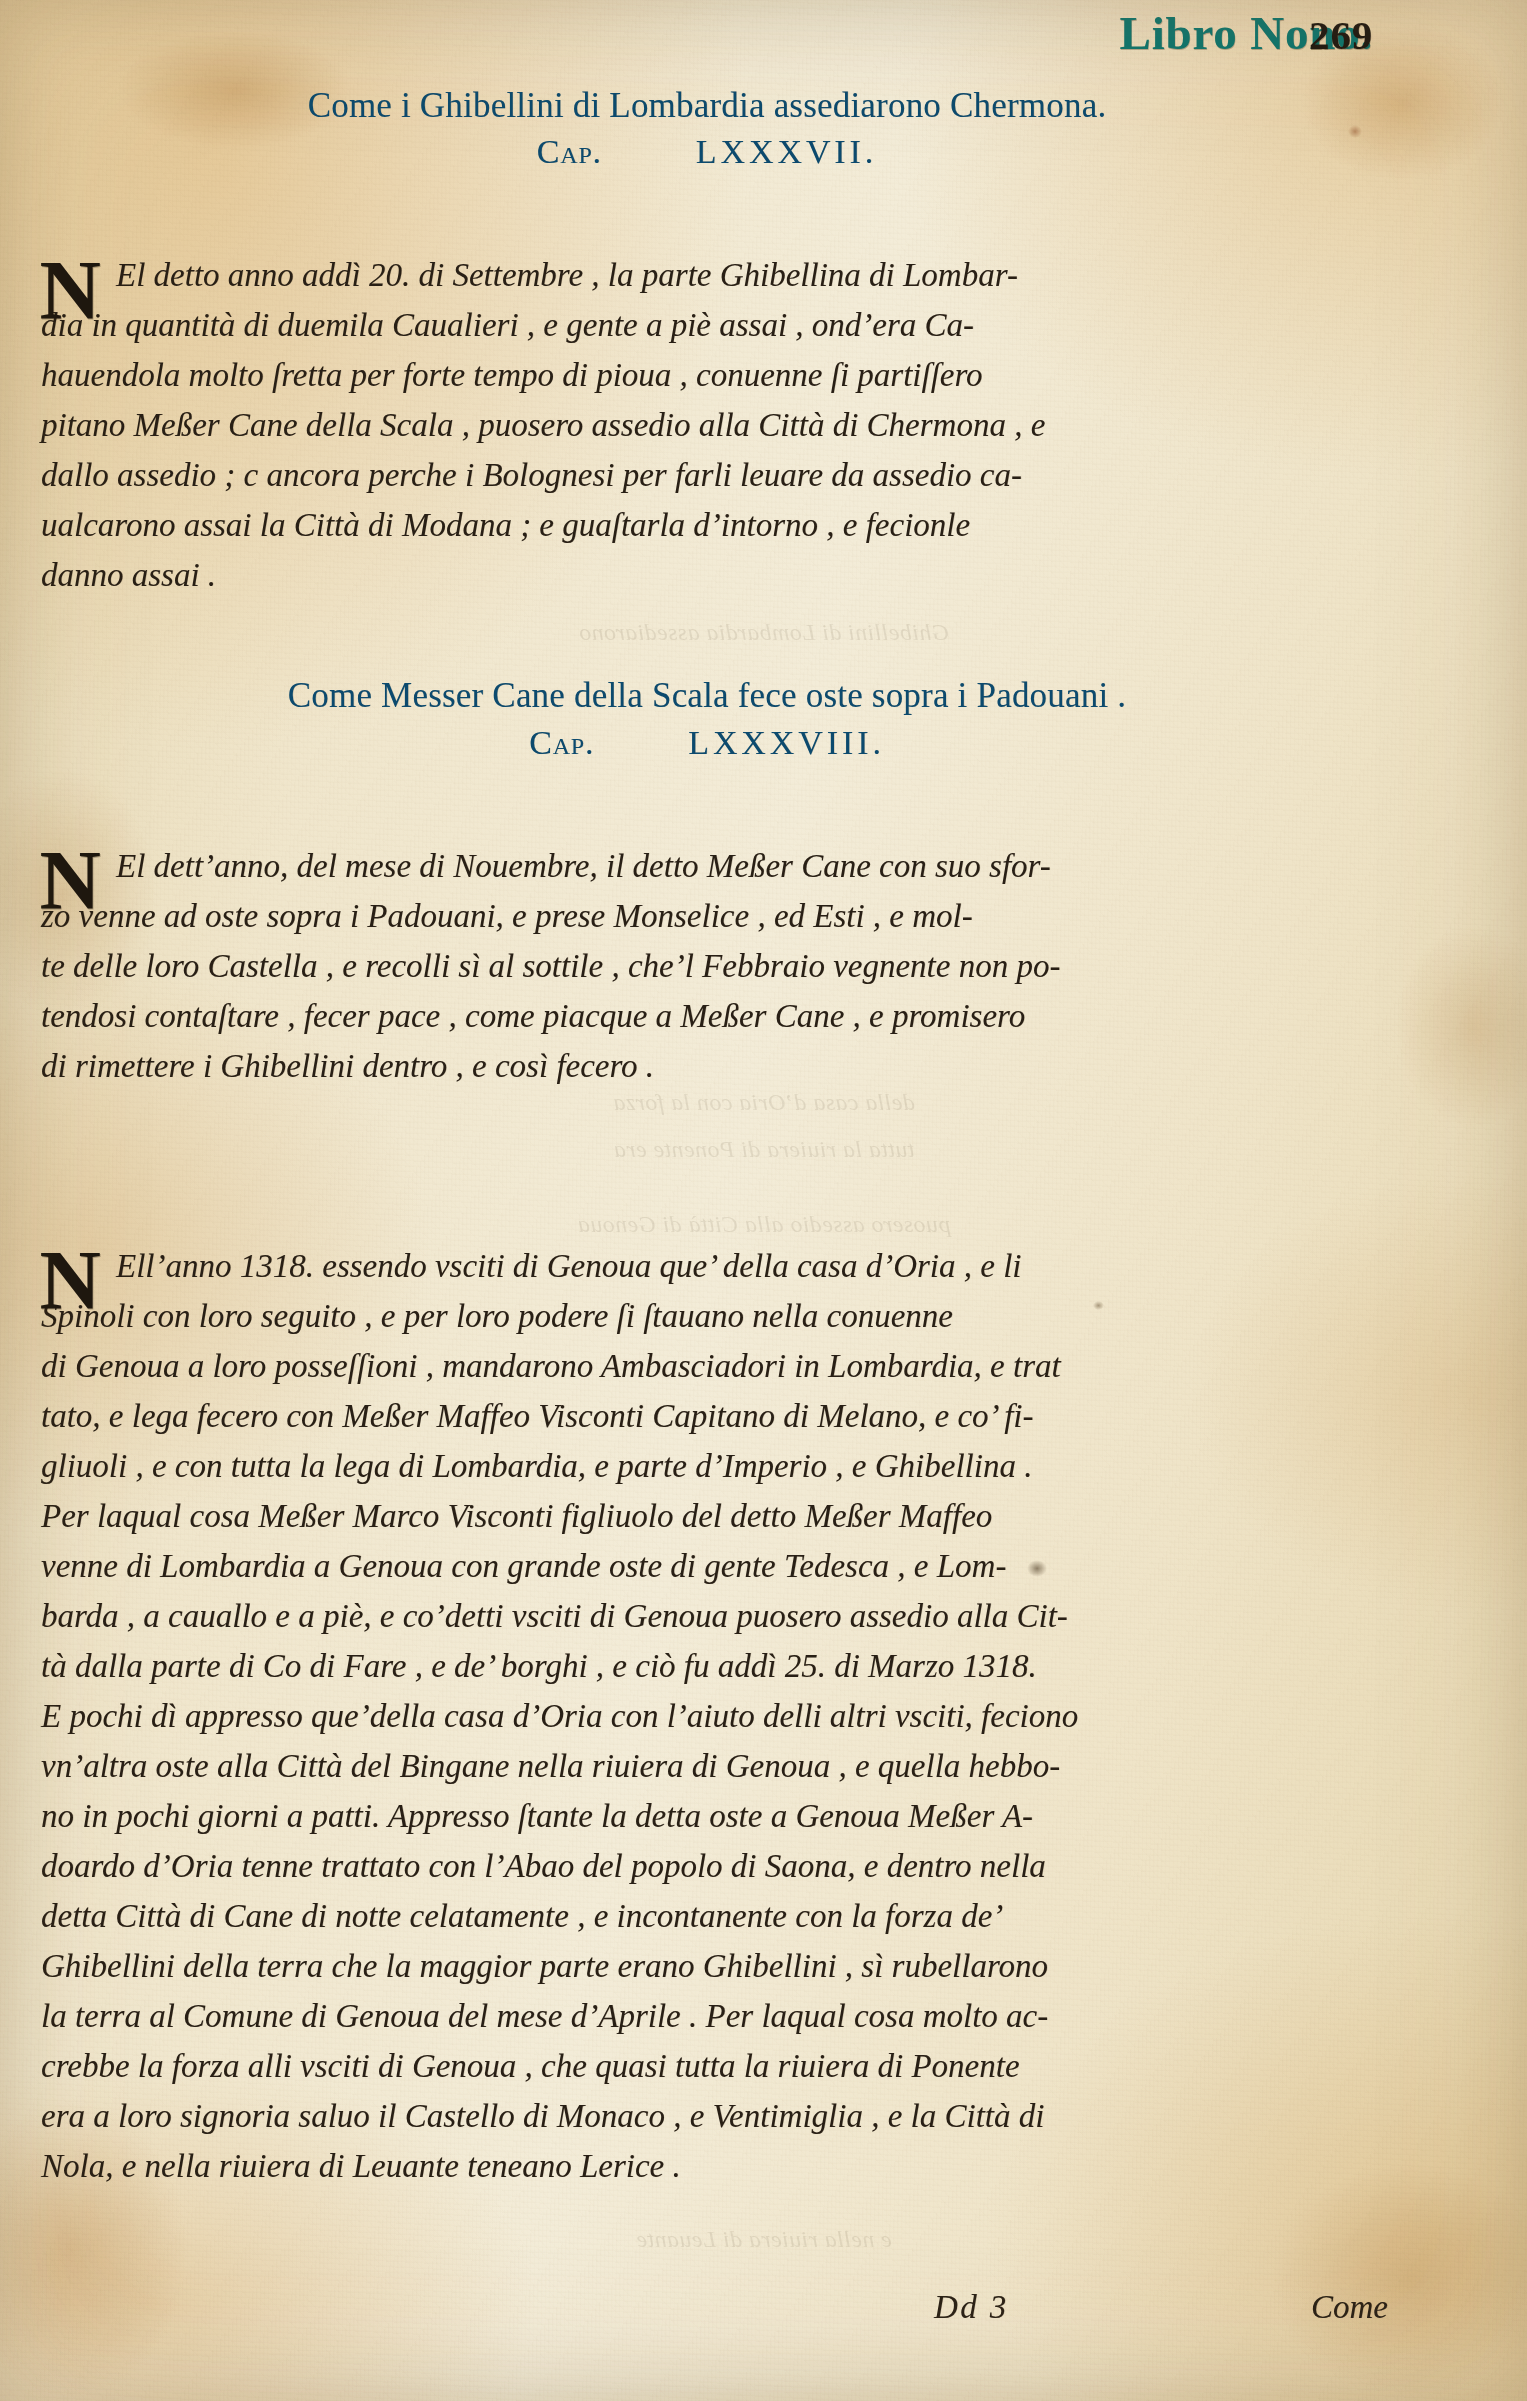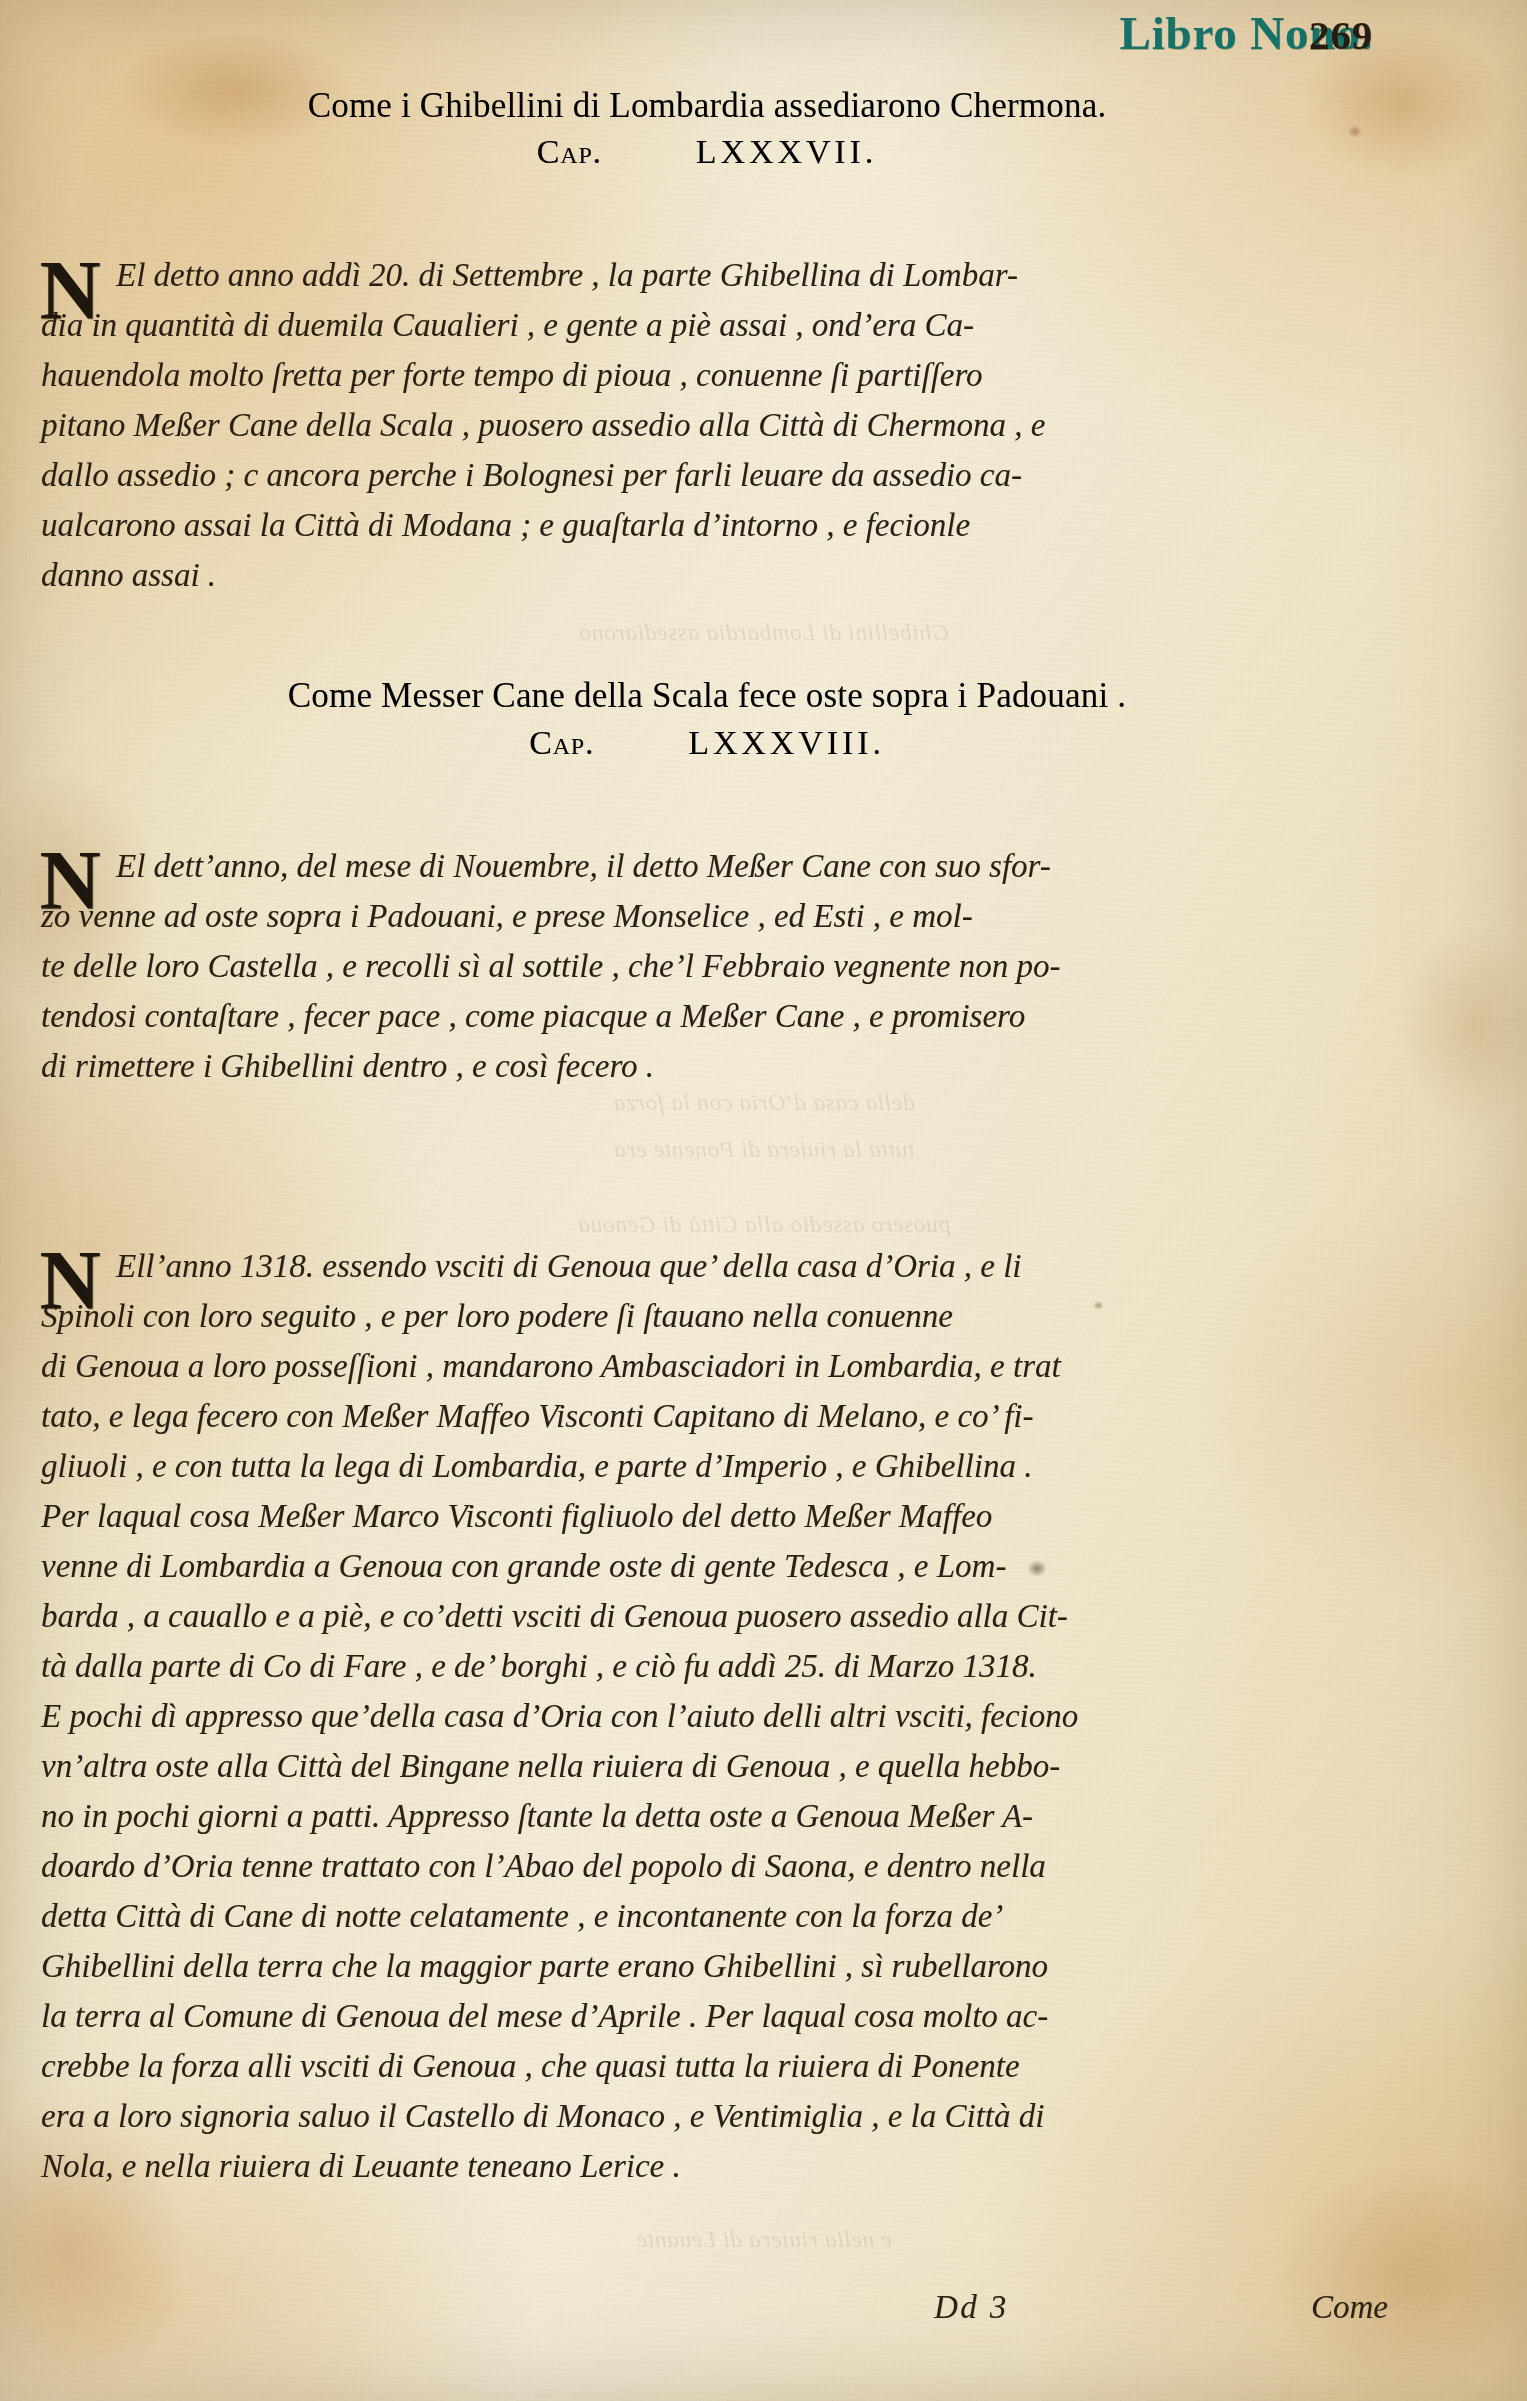--- a/index.html
+++ b/index.html
@@ -109,21 +109,21 @@
     font-size: 41px;
     font-weight: 700;
     letter-spacing: 0.8px;
     color: #211a12;
     font-variant: small-caps;
     text-shadow: 0.5px 0.5px 0 rgba(60,45,25,0.30);
   }
 
   .chapter-head {
     text-align: center;
-    color: #000000;
+    color: #0c4a6e;
     text-shadow: 0.4px 0.4px 0 rgba(60,45,25,0.22);
   }
 
   .chapter-title {
     font-size: 35px;
     line-height: 1.18;
     letter-spacing: 0.2px;
     white-space: nowrap;
   }
 

